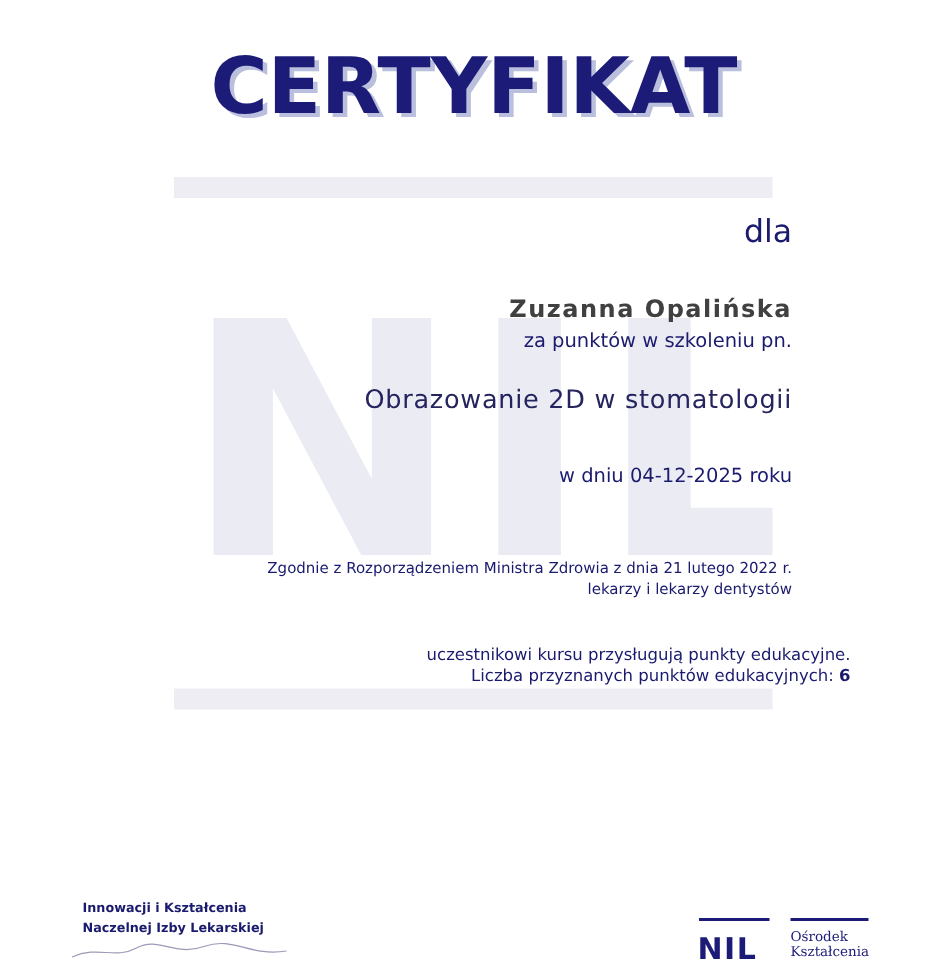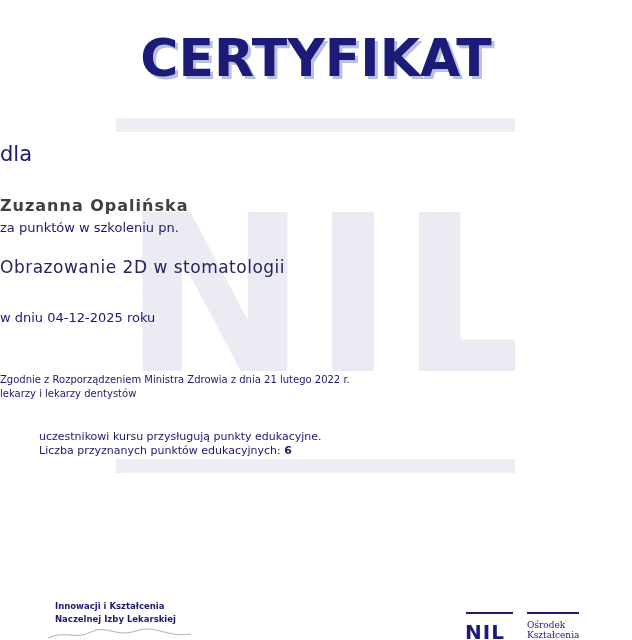--- a/index.html
+++ b/index.html
@@ -7,21 +7,21 @@
          font-family:"DejaVu Sans", sans-serif; color:#1a1a6e; }
   .title { position:absolute; left:0; width:632px; top:28px; text-align:center;
            font-family:"DejaVu Sans", sans-serif; font-weight:bold; font-size:52px;
            color:#1c1c78; letter-spacing:0px; text-shadow:3px 3px 0 #b9bfdc; line-height:60px; }
   .band { position:absolute; left:116px; width:399px; height:14px; background:#ededf3; }
   .band.top { top:118px; }
   .band.bottom { top:459px; }
   .watermark { position:absolute; left:116px; top:212px; width:399px; height:165px; overflow:hidden; }
   .watermark span { position:absolute; top:-38px; left:6px; font-family:"DejaVu Sans", sans-serif;
                     font-weight:bold; font-size:222px; color:#ebebf4; letter-spacing:4px; line-height:240px; }
-  .line { position:absolute; left:0; width:528px; text-align:left; }
+  .line { position:absolute; left:0; width:528px; text-align:right; }
   .dla { top:142px; font-size:21px; color:#1a1a6e; }
   .name { top:196px; font-size:16px; font-weight:bold; color:#404040; letter-spacing:1px; }
   .za { top:220px; font-size:13px; color:#1a1a6e; }
   .course { top:257px; font-size:17px; font-weight:normal; color:#24245e; letter-spacing:0.5px; }
   .date { top:310px; font-size:13px; color:#1a1a6e; }
   .legal { top:373px; font-size:10px; line-height:13.5px; color:#1a1a6e; }
   .points { top:430px; font-size:11px; line-height:14px; color:#1a1a6e;margin-left:39px; }
   .points b { font-weight:bold; }
   .coord { position:absolute; left:55px; top:600px; font-size:8.5px; font-weight:bold; line-height:13px; color:#1a1a6e; }
   .logo-rule { position:absolute; top:612px; height:2px; background:#1c1c78; }

